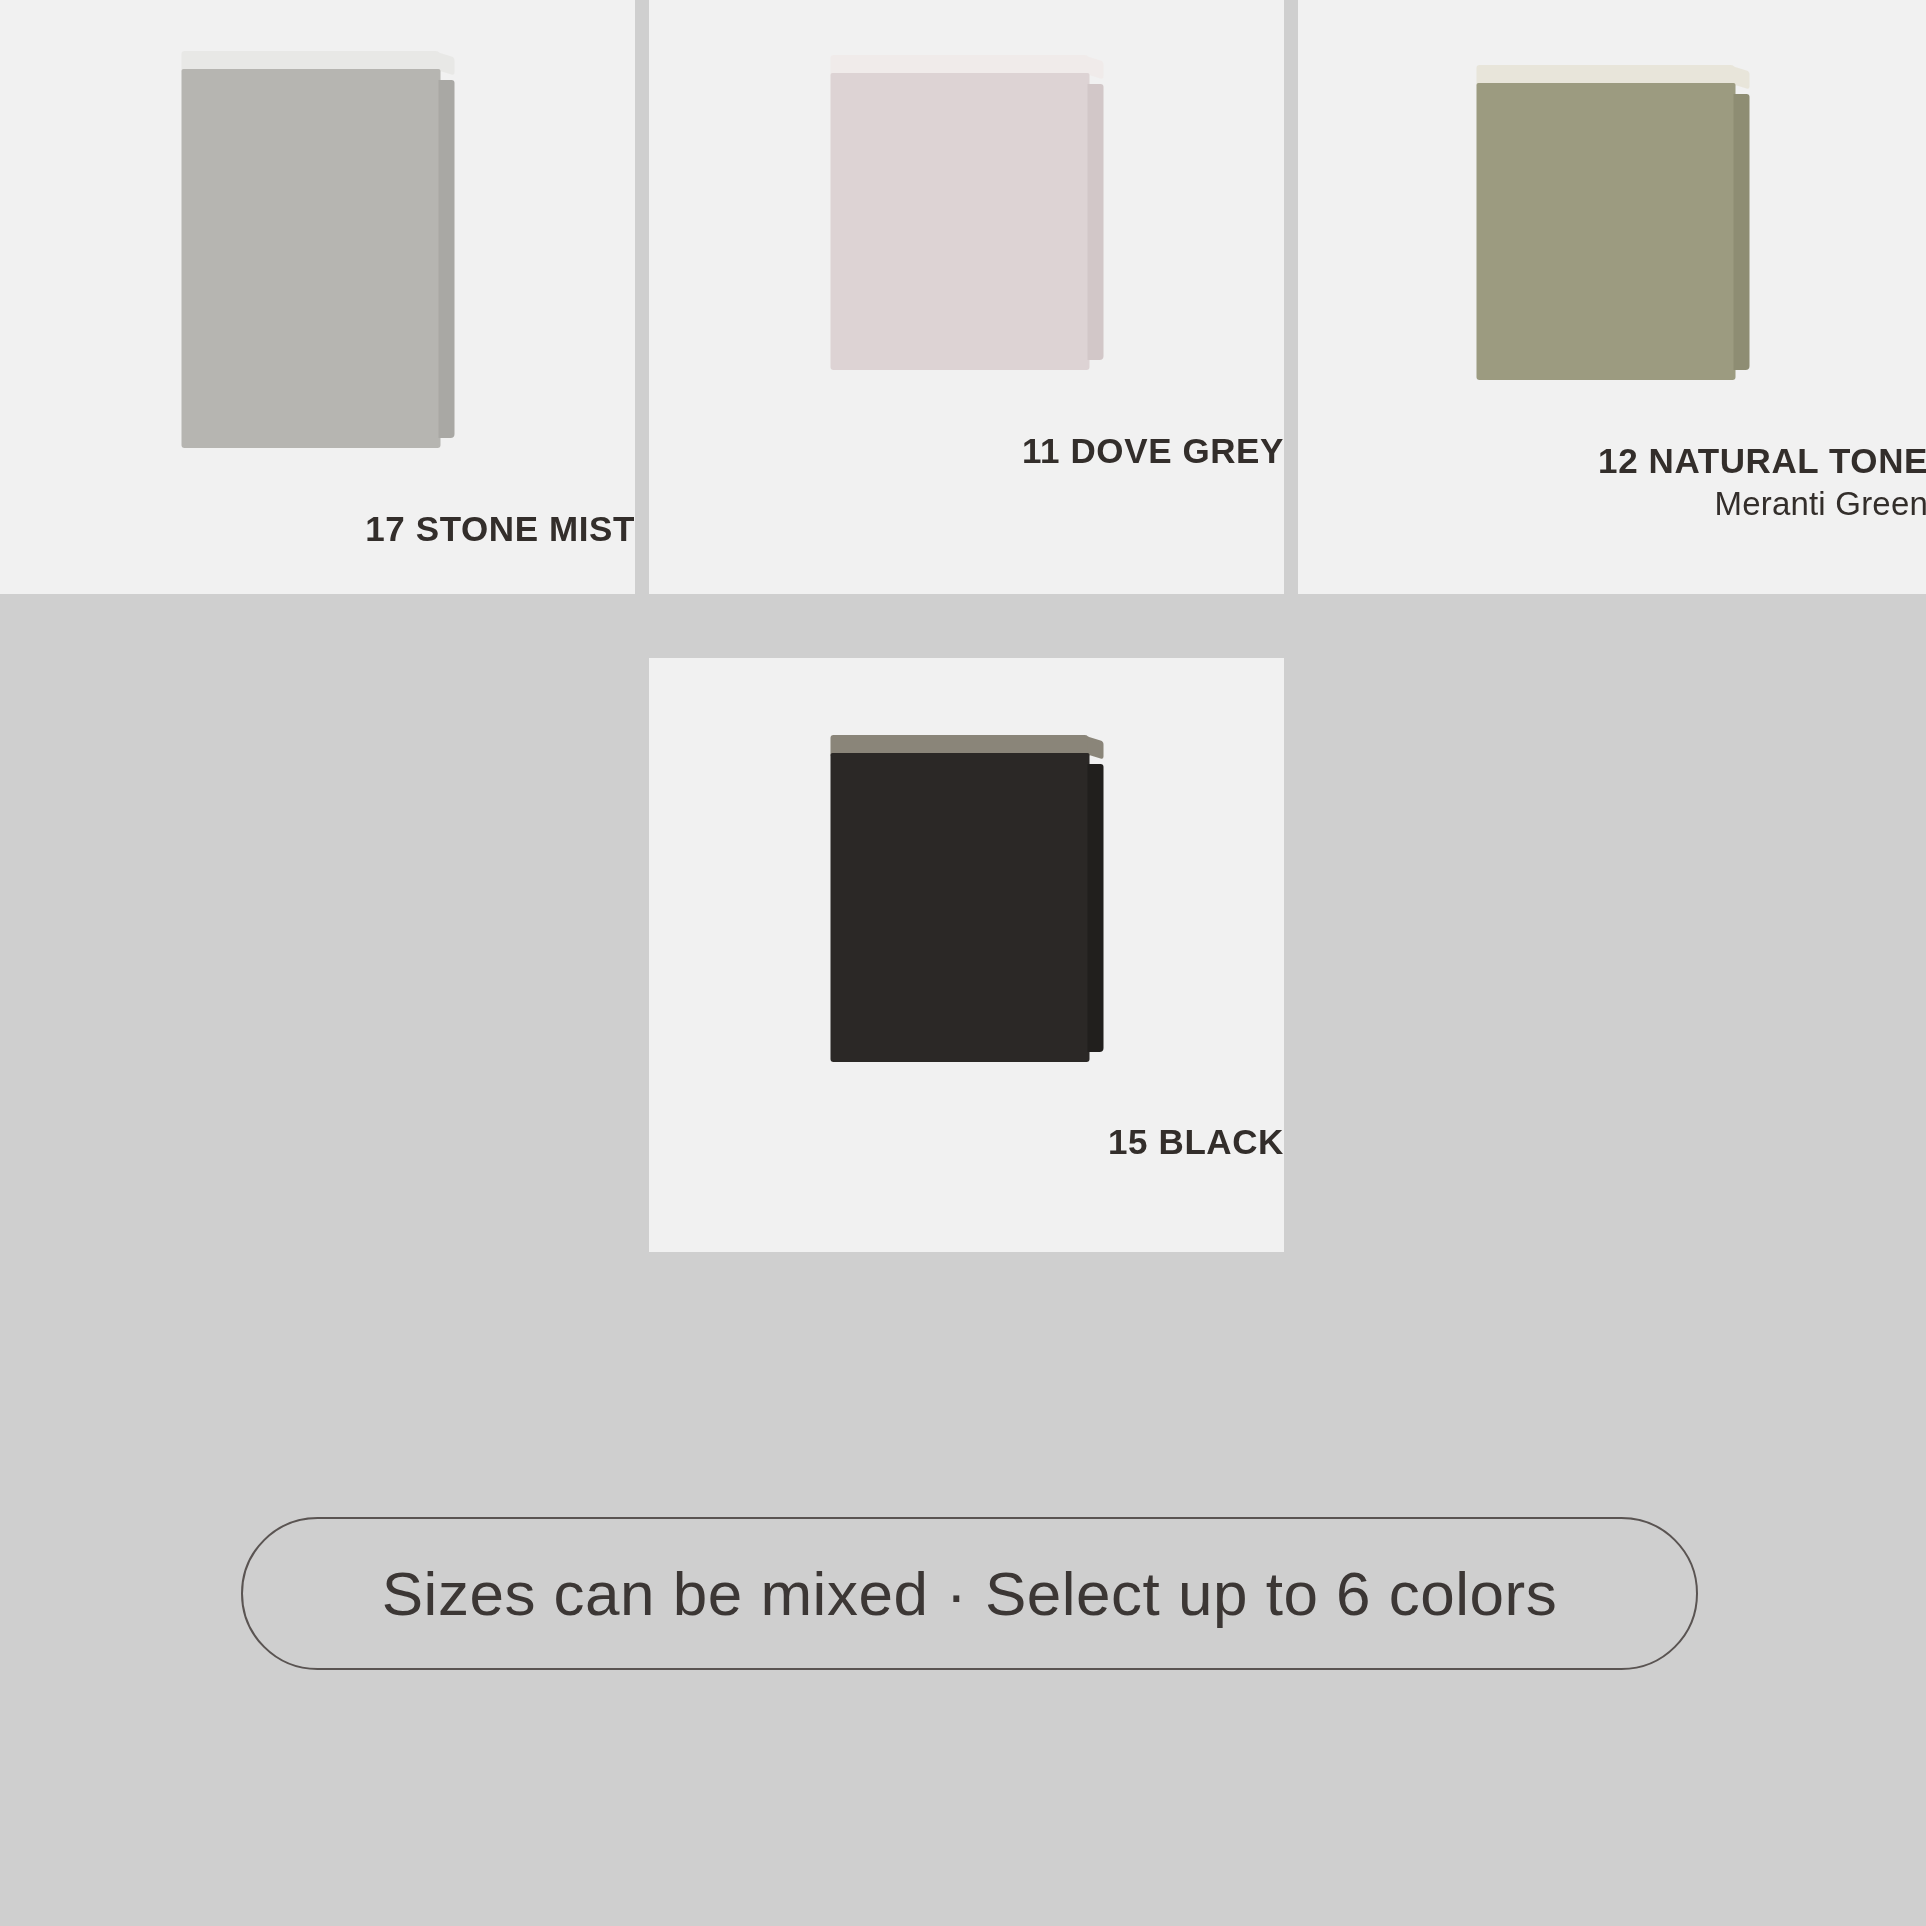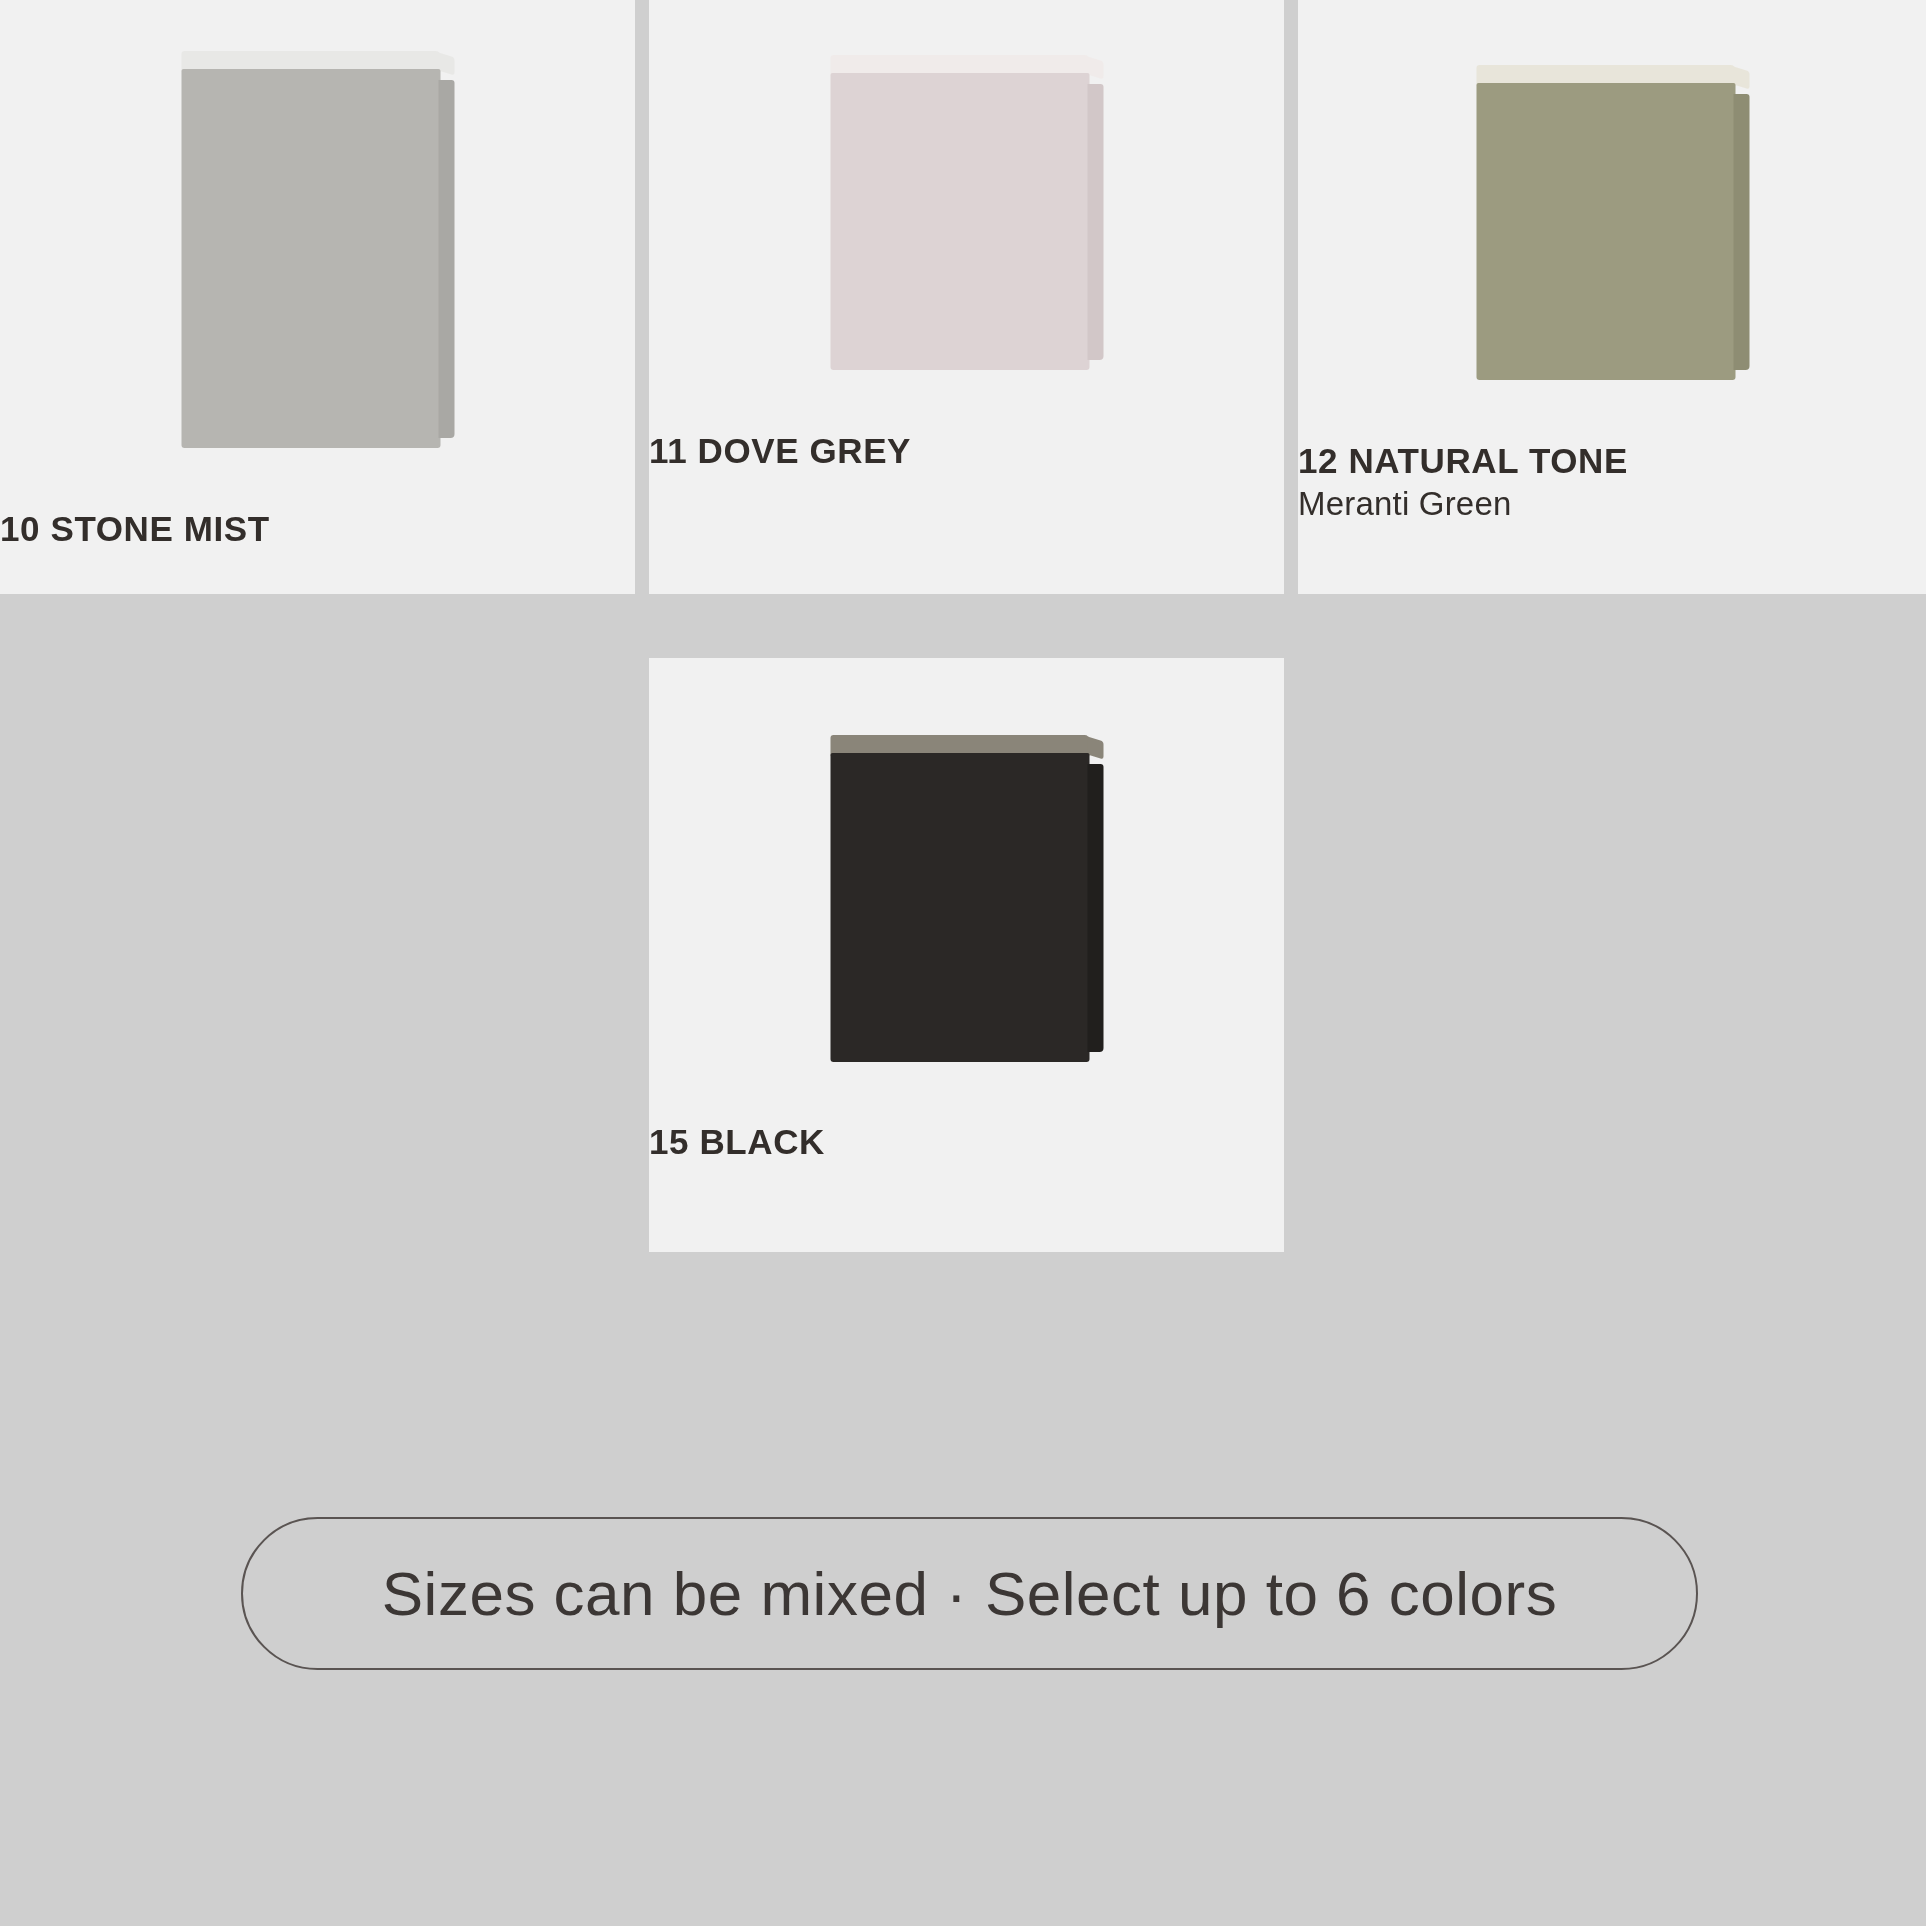--- a/index.html
+++ b/index.html
@@ -95,21 +95,21 @@
     bottom: 10px;
     width: 16px;
     border-radius: 0 3px 4px 0;
   }
 
   
   .label {
     position: absolute;
     left: 0;
     right: 0;
-    text-align: left;
+    text-align: right;
     color: #332e2b;
     line-height: 1.18;
   }
   .label .line1 {
     display: block;
     font-size: 35px;
     font-weight: 700;
     letter-spacing: 0.6px;
   }
   .label .line2 {
@@ -159,21 +159,21 @@
   <div class="grid" data-name="color-swatch-grid">
 
     <div class="cell row1" data-name="swatch-cell-10">
       <div class="box-wrap" data-name="box-illustration-10">
         <div class="box" data-name="box-10" style="width: 259px; height: 397px; top: 51px; margin-left: -7px;">
           <div class="lid" data-name="box-lid-10" style="width: 259px; background: rgb(232, 232, 230);"></div>
           <div class="body" data-name="box-body-10" style="width: 259px; height: 379px; background: rgb(182, 181, 177);"></div>
         </div>
       </div>
       <div class="label" data-name="swatch-label-10" style="top: 508px;">
-        <span class="line1" data-name="swatch-title-10">10 STONE MIST</span>
+        <span class="line1" data-name="swatch-title-10">17 STONE MIST</span>
 
       </div>
     </div>
 
     <div class="gutter-v" data-name="grid-gutter-vertical"></div>
 
     <div class="cell row1" data-name="swatch-cell-11">
       <div class="box-wrap" data-name="box-illustration-11">
         <div class="box" data-name="box-11" style="width: 259px; height: 315px; top: 55px; margin-left: -7px;">
           <div class="lid" data-name="box-lid-11" style="width: 259px; background: rgb(240, 235, 234);"></div>

